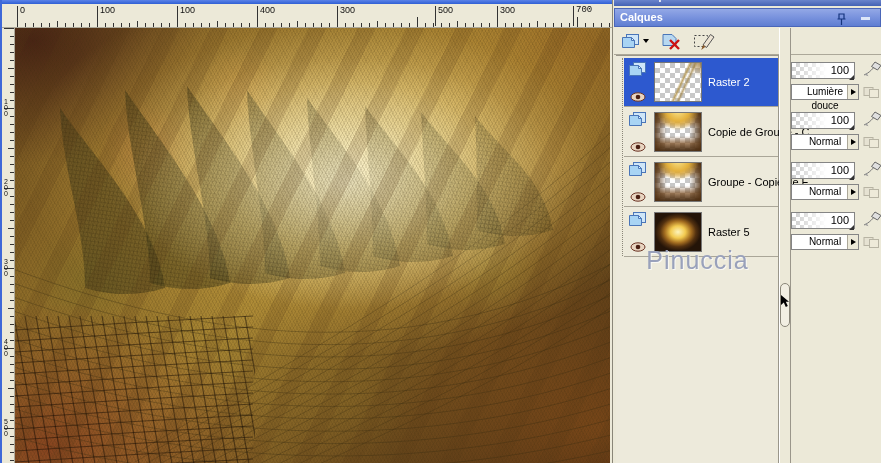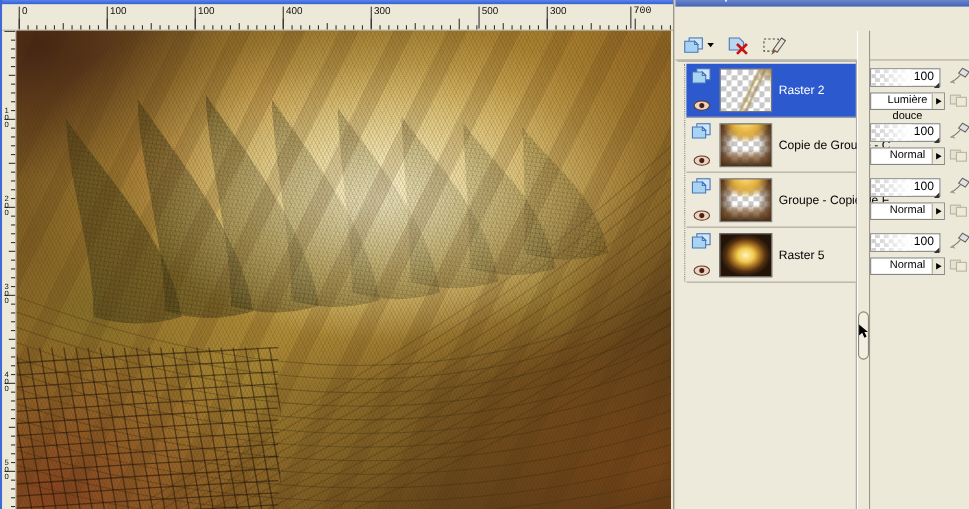--- a/index.html
+++ b/index.html
@@ -406,20 +406,29 @@
     </svg>
     <div class="weave"></div>
     <div class="rays"></div>
   </div>
 
   <div class="palette">
     <div class="hist-bar">
       <div class="t">Historique</div>
     </div>
 
+    <div class="title-bar">
+      <div class="t">Calques</div>
+      <div class="pin-btn">
+        <svg width="13" height="13">
+            <path d="M4 1 h5 v5 h-5 z M2.5 6 h8 M6.5 6 v6" stroke="#16357e" fill="none" stroke-width="1.2"></path>
+          </svg>
+      </div>
+      <div class="min-btn"></div>
+    </div>
 
     <div class="ptoolbar">
       <div class="tbtn tb-new">
         <svg width="19" height="17">
           <rect x="5.5" y="1.5" width="12" height="10" fill="#cfe6f8" stroke="#4a76b8"></rect>
           <path d="M1.5 4.5 h9 l3 3 v7 h-12 z" fill="#a8d4f4" stroke="#4a76b8"></path>
           <path d="M10.5 4.5 v3 h3 z" fill="#e8f4fc" stroke="#4a76b8"></path>
         </svg>
         <span class="dd-arrow"></span>
       </div>
@@ -508,20 +517,21 @@
           <svg width="16" height="10">
               <ellipse cx="8" cy="5" rx="7" ry="4.2" fill="#e8d4c0" stroke="#6a3424"></ellipse>
               <circle cx="8" cy="5" r="2.3" fill="#4a2014"></circle>
             </svg>
         </span>
         <div class="thumb t4"></div>
         <div class="lname">Raster 5</div>
       </div>
 
       <div class="wmark">
+        <div class="wm1">Pinuccia</div>
       </div>
     </div>
 
     <div class="splitter"></div>
     <div class="grip"></div>
     <div class="cursor">
       <svg width="10" height="14">
           <path d="M1 1 L1 11 L3.8 8.6 L5.8 13 L7.8 12 L5.8 7.8 L9 7.8 Z" fill="#000"></path>
         </svg>
     </div>

